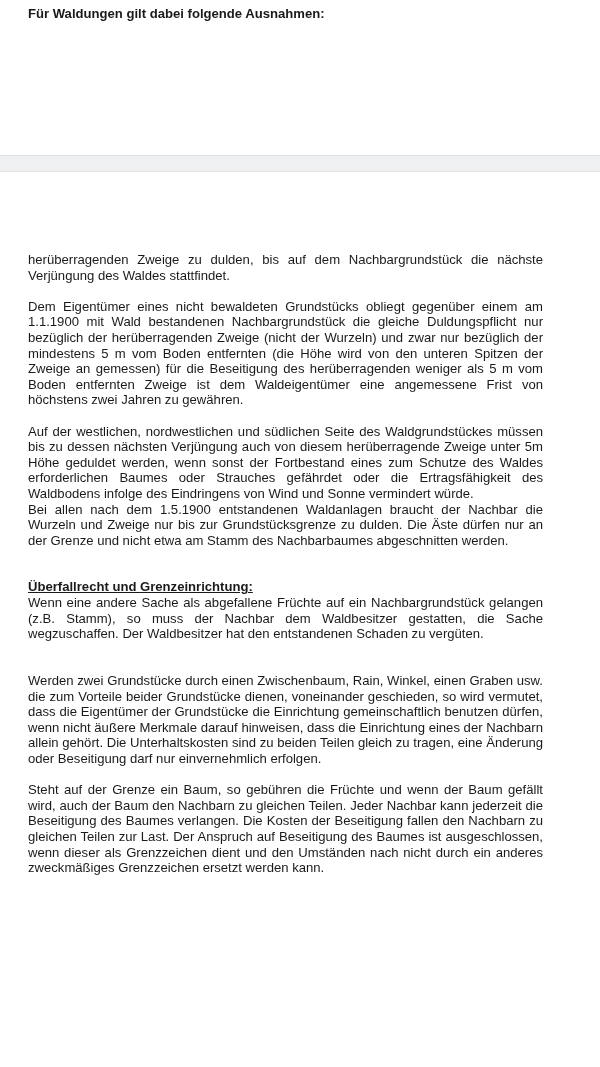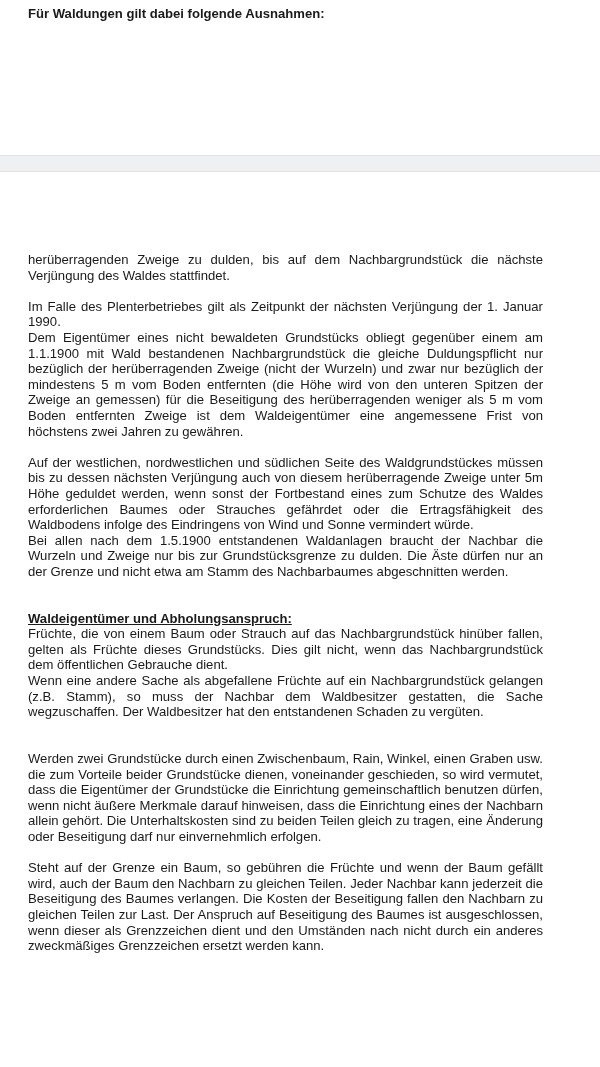--- a/index.html
+++ b/index.html
@@ -24,29 +24,27 @@
     <p class="heading">Für Waldungen gilt dabei folgende Ausnahmen:</p>
   </div>
 </div>
 
 <div class="gap"></div>
 
 <div class="page page2">
   <div class="text" style="top:80px;">
     <p>herüberragenden Zweige zu dulden, bis auf dem Nachbargrundstück die nächste Verjüngung des Waldes stattfindet.</p>
     <div class="spacer"></div>
-    <p>Im Falle des Plenterbetriebes gilt als Zeitpunkt der nächsten Verjüngung der 1. Januar 1990.</p>
     <p>Dem Eigentümer eines nicht bewaldeten Grundstücks obliegt gegenüber einem am 1.1.1900 mit Wald bestandenen Nachbargrundstück die gleiche Duldungspflicht nur bezüglich der herüberragenden Zweige (nicht der Wurzeln) und zwar nur bezüglich der mindestens 5 m vom Boden entfernten (die Höhe wird von den unteren Spitzen der Zweige an gemessen) für die Beseitigung des herüberragenden weniger als 5 m vom Boden entfernten Zweige ist dem Waldeigentümer eine angemessene Frist von höchstens zwei Jahren zu gewähren.</p>
     <div class="spacer"></div>
     <p>Auf der westlichen, nordwestlichen und südlichen Seite des Waldgrundstückes müssen bis zu dessen nächsten Verjüngung auch von diesem herüberragende Zweige unter 5m Höhe geduldet werden, wenn sonst der Fortbestand eines zum Schutze des Waldes erforderlichen Baumes oder Strauches gefährdet oder die Ertragsfähigkeit des Waldbodens infolge des Eindringens von Wind und Sonne vermindert würde.</p>
     <p>Bei allen nach dem 1.5.1900 entstandenen Waldanlagen braucht der Nachbar die Wurzeln und Zweige nur bis zur Grundstücksgrenze zu dulden. Die Äste dürfen nur an der Grenze und nicht etwa am Stamm des Nachbarbaumes abgeschnitten werden.</p>
     <div class="spacer"></div>
     <div class="spacer"></div>
-    <p class="heading u">Waldeigentümer und Abholungsanspruch:</p>
-    <p>Früchte, die von einem Baum oder Strauch auf das Nachbargrundstück hinüber fallen, gelten als Früchte dieses Grundstücks. Dies gilt nicht, wenn das Nachbargrundstück dem öffentlichen Gebrauche dient.</p>
+    <p class="heading u">Überfallrecht und Grenzeinrichtung:</p>
     <p>Wenn eine andere Sache als abgefallene Früchte auf ein Nachbargrundstück gelangen (z.B. Stamm), so muss der Nachbar dem Waldbesitzer gestatten, die Sache wegzuschaffen. Der Waldbesitzer hat den entstandenen Schaden zu vergüten.</p>
     <div class="spacer"></div>
     <div class="spacer"></div>
     <p>Werden zwei Grundstücke durch einen Zwischenbaum, Rain, Winkel, einen Graben usw. die zum Vorteile beider Grundstücke dienen, voneinander geschieden, so wird vermutet, dass die Eigentümer der Grundstücke die Einrichtung gemeinschaftlich benutzen dürfen, wenn nicht äußere Merkmale darauf hinweisen, dass die Einrichtung eines der Nachbarn allein gehört. Die Unterhaltskosten sind zu beiden Teilen gleich zu tragen, eine Änderung oder Beseitigung darf nur einvernehmlich erfolgen.</p>
     <div class="spacer"></div>
     <p>Steht auf der Grenze ein Baum, so gebühren die Früchte und wenn der Baum gefällt wird, auch der Baum den Nachbarn zu gleichen Teilen. Jeder Nachbar kann jederzeit die Beseitigung des Baumes verlangen. Die Kosten der Beseitigung fallen den Nachbarn zu gleichen Teilen zur Last. Der Anspruch auf Beseitigung des Baumes ist ausgeschlossen, wenn dieser als Grenzzeichen dient und den Umständen nach nicht durch ein anderes zweckmäßiges Grenzzeichen ersetzt werden kann.</p>
   </div>
 </div>
 
 </body></html>

